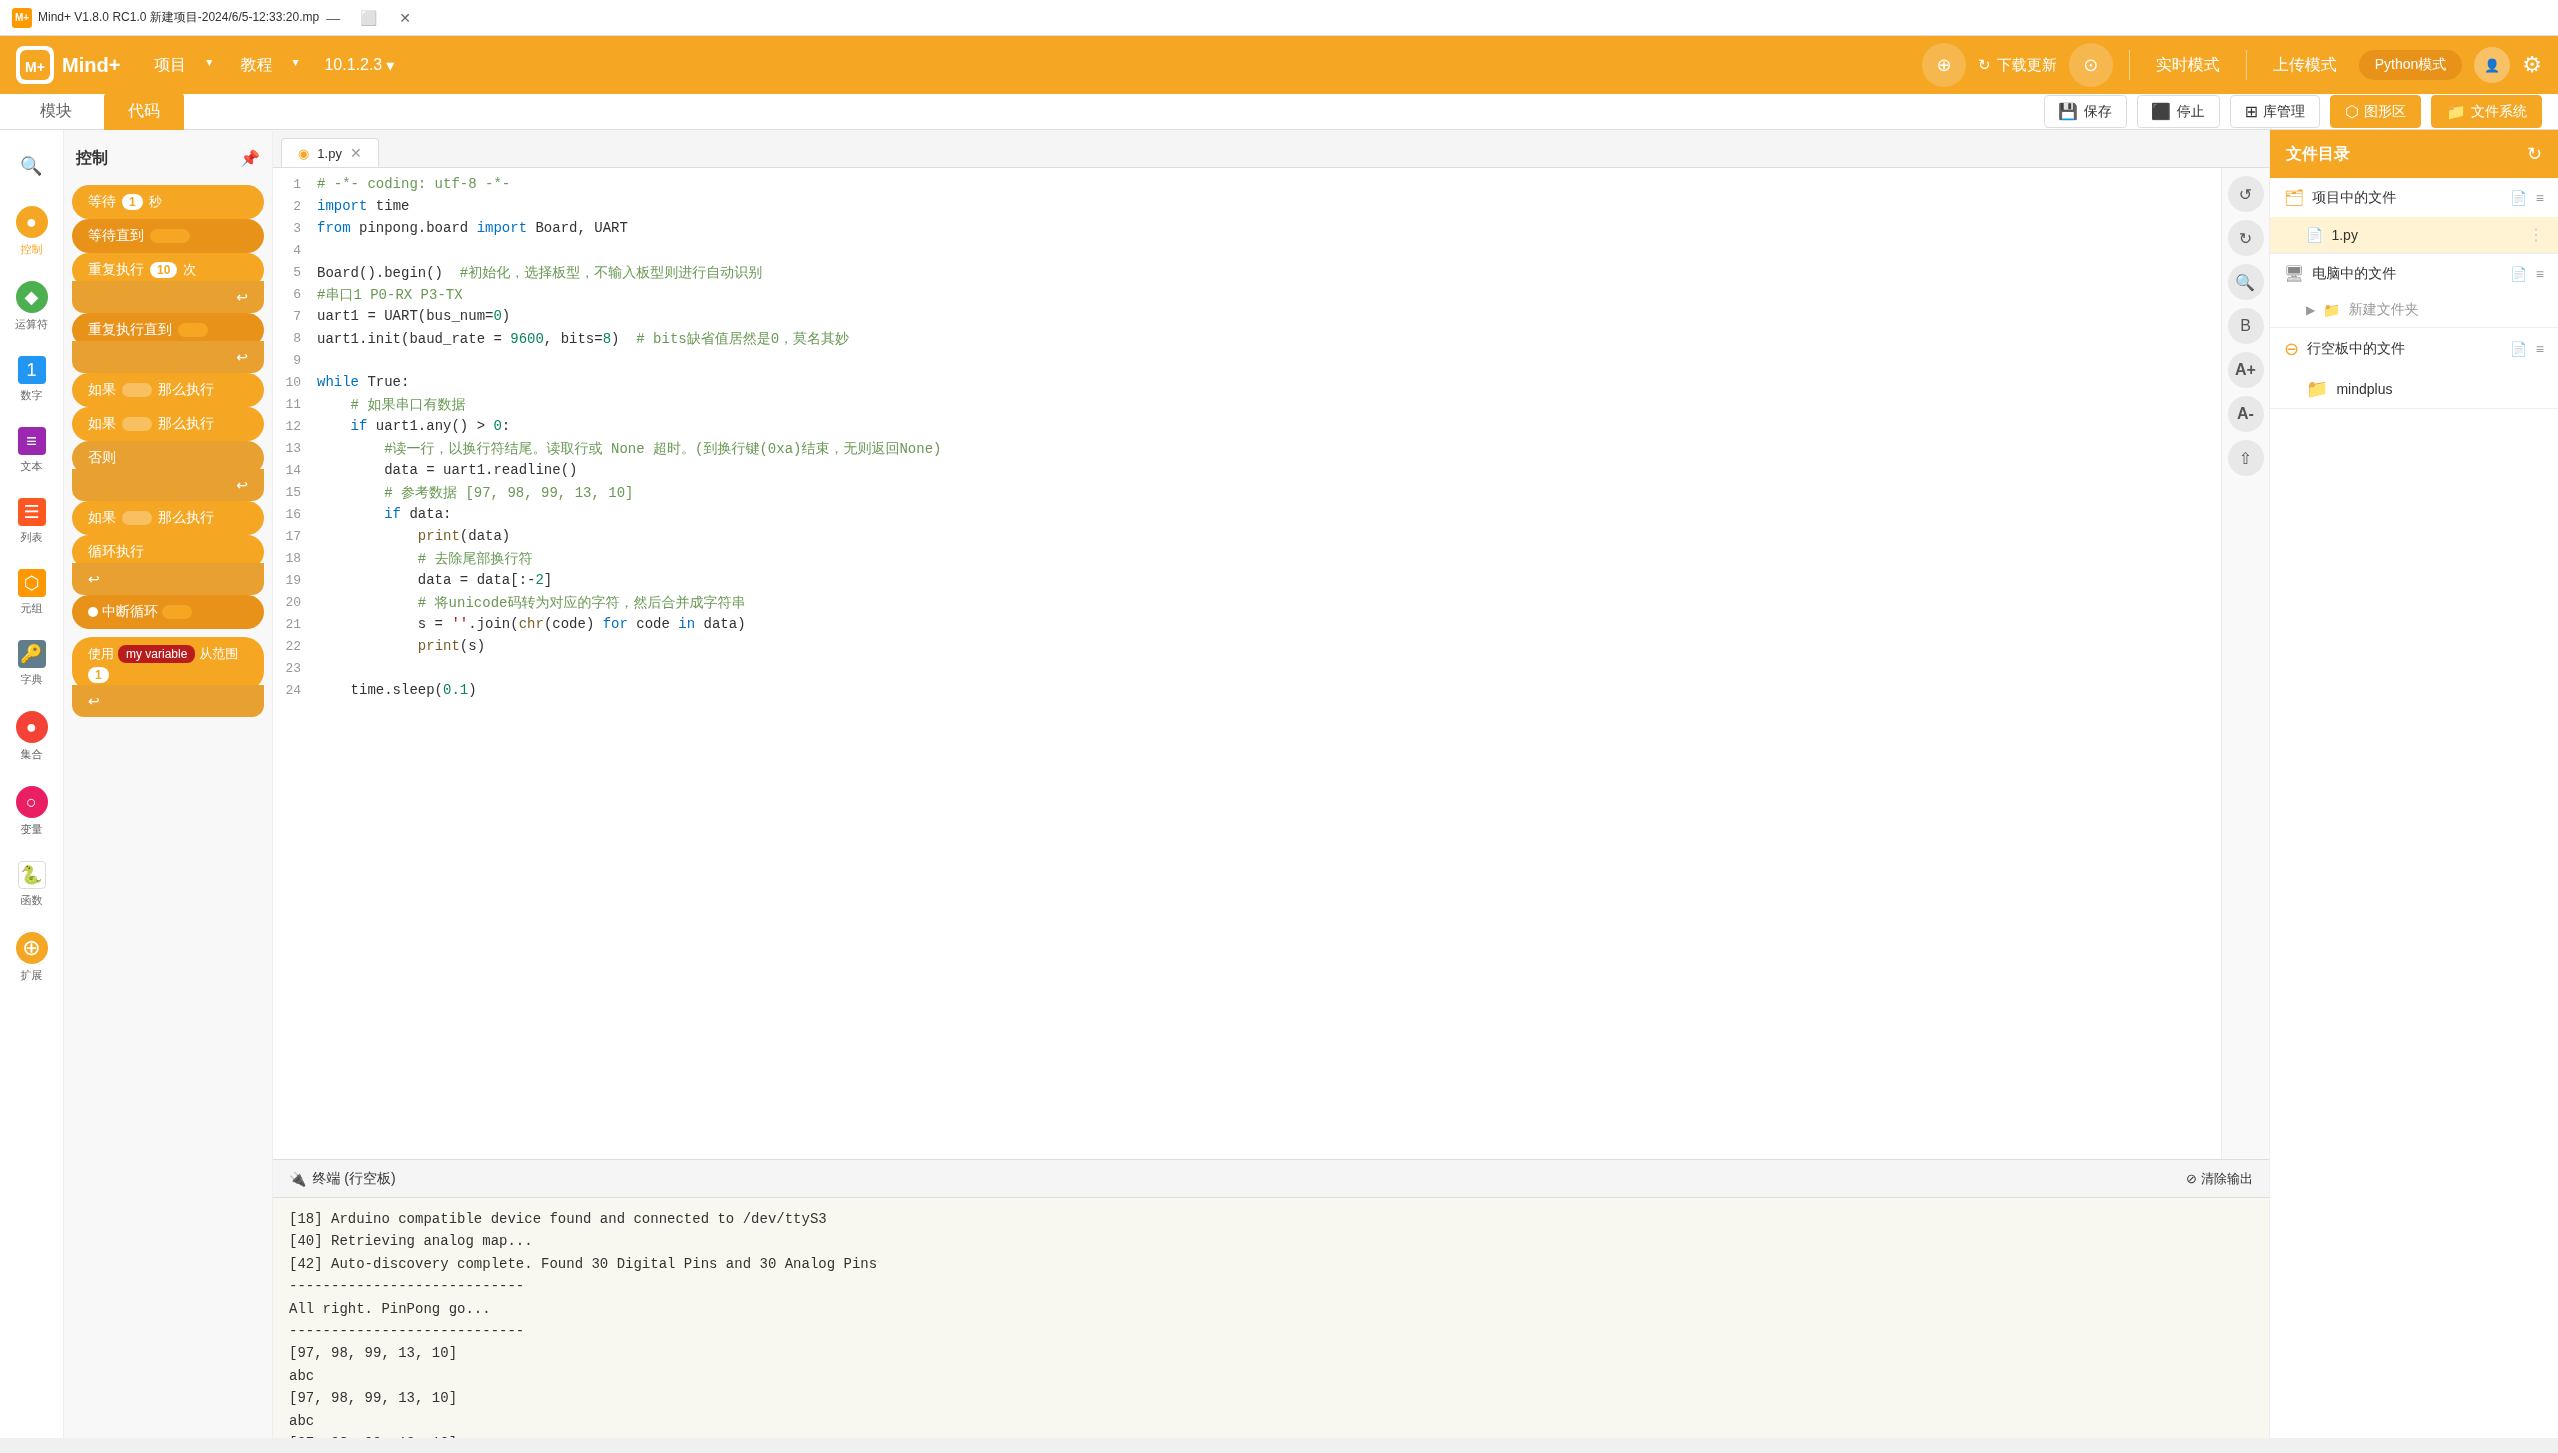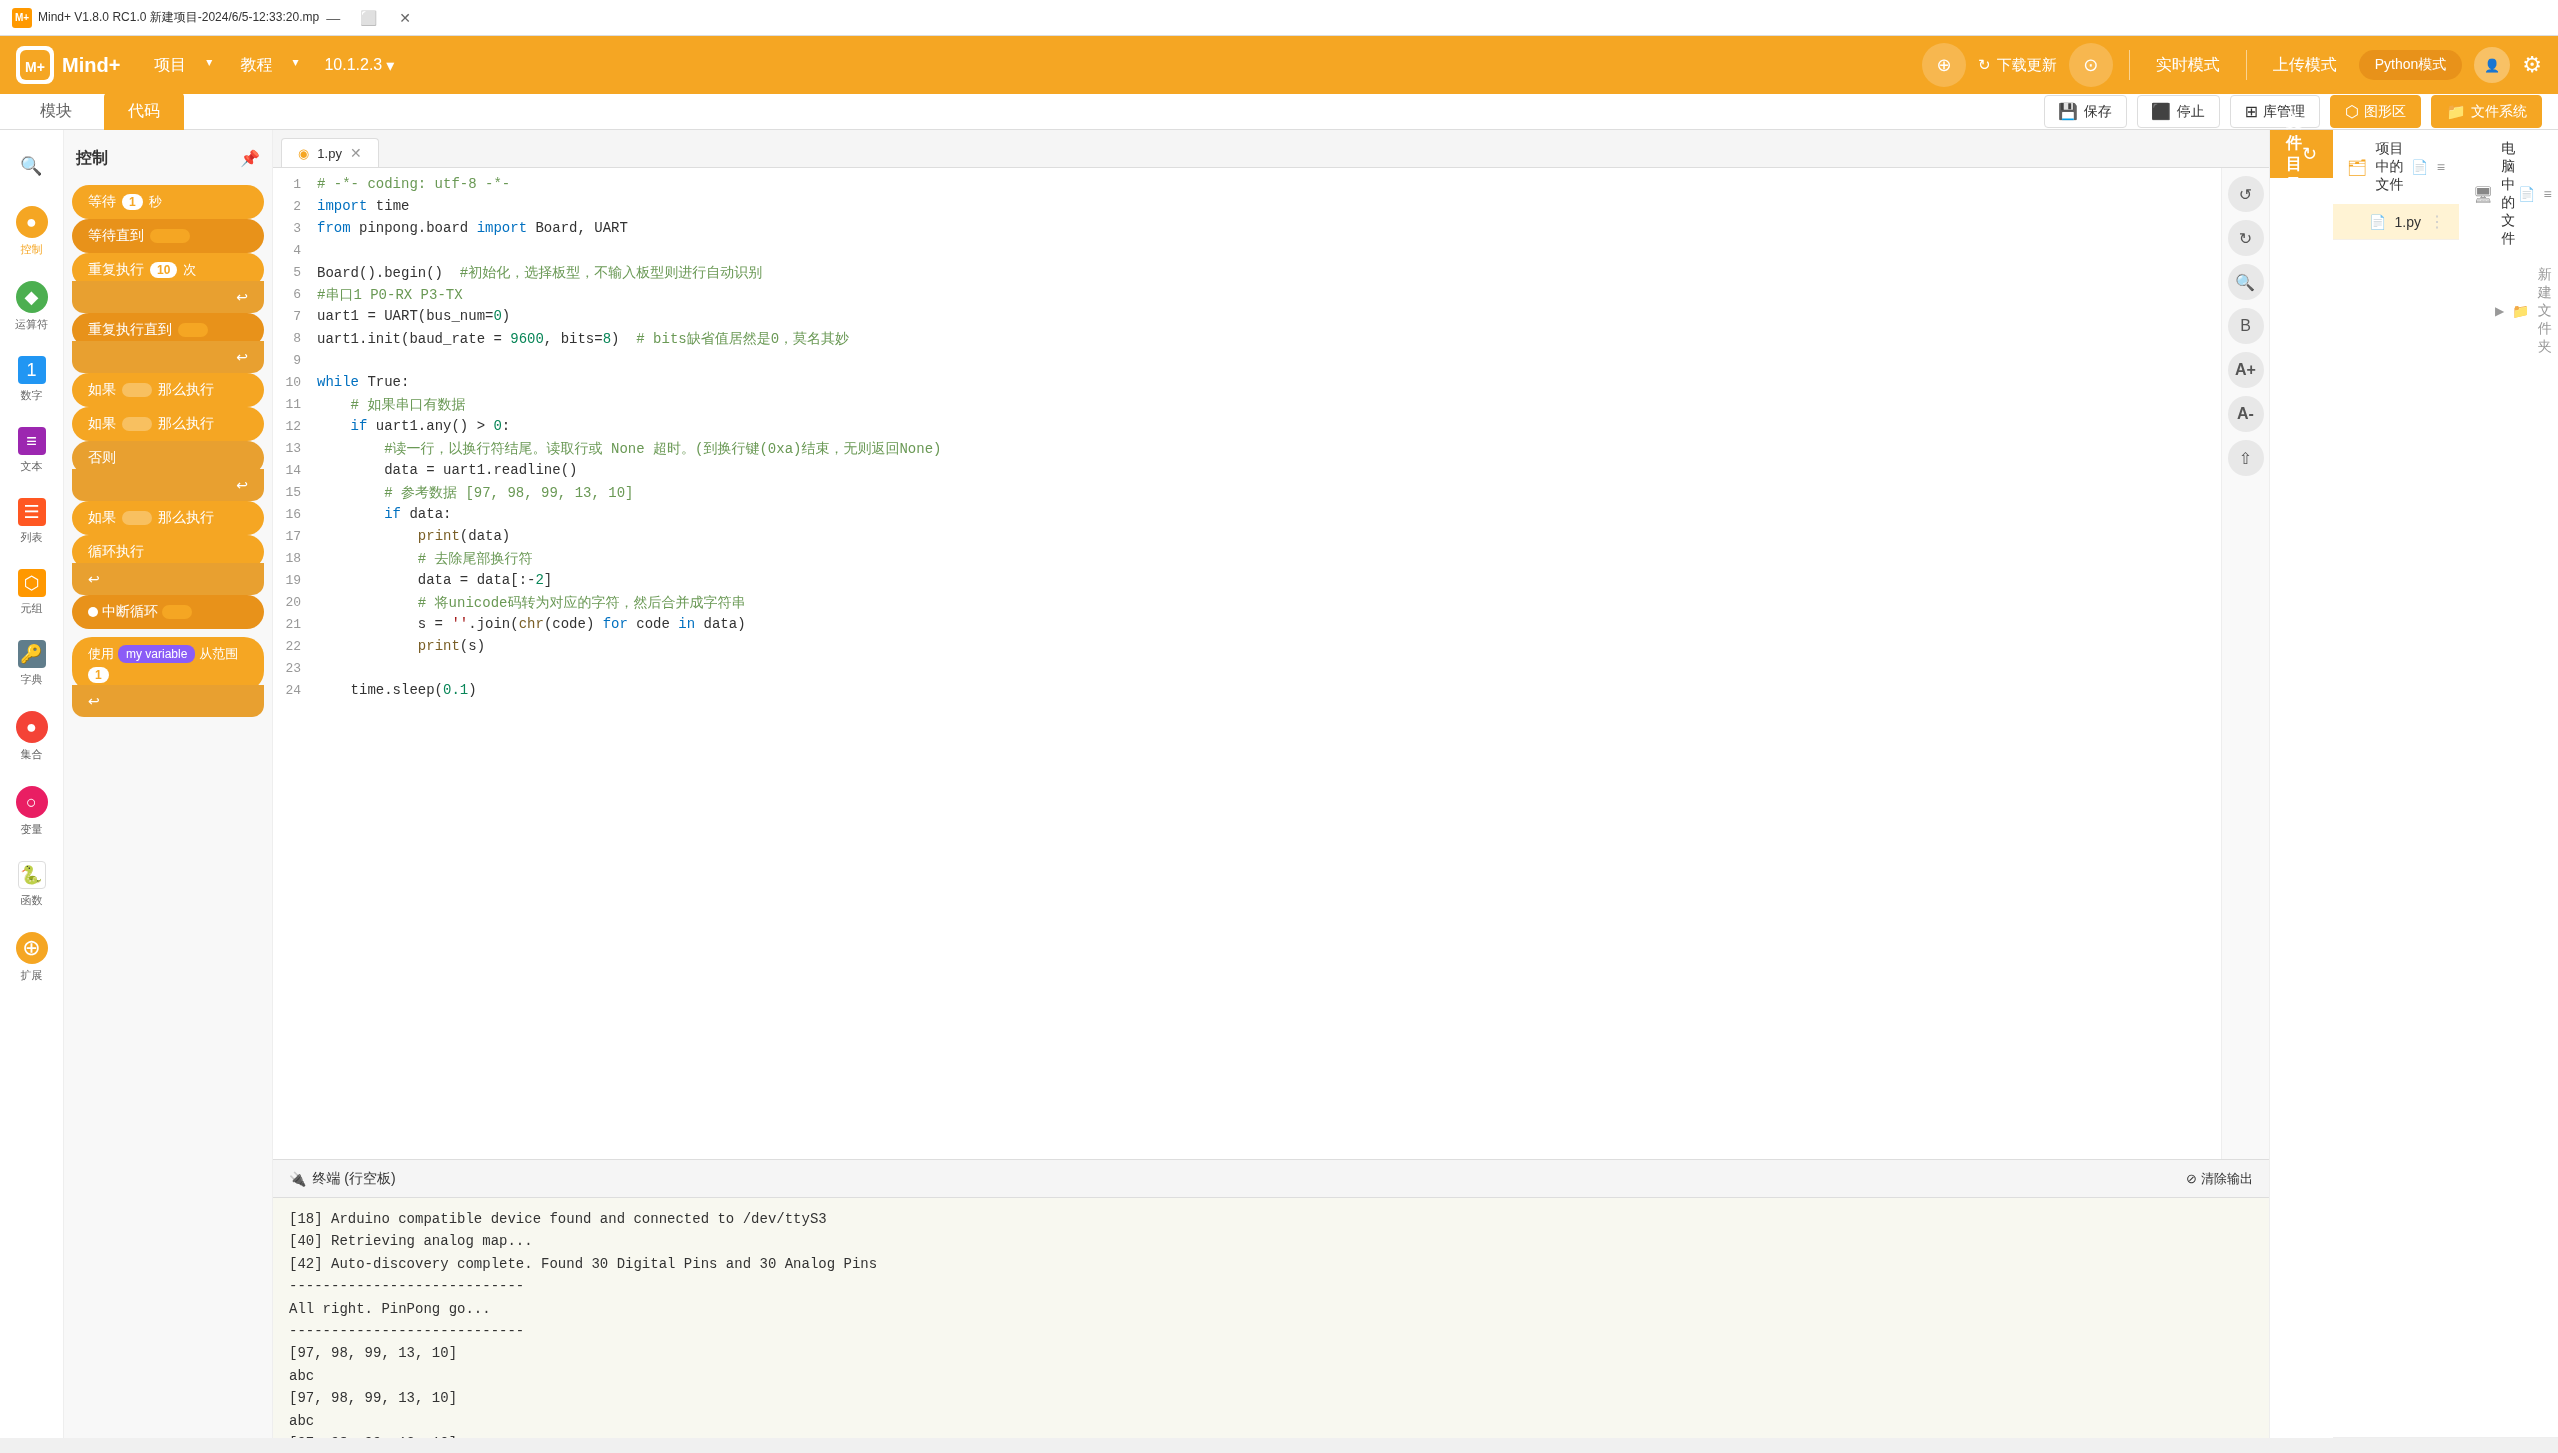--- a/index.html
+++ b/index.html
@@ -258,21 +258,21 @@
       overflow: auto;
       line-height: 1.6;
     }
 
     
     #right-panel {
       width: 289px;
       background: #fff;
       border-left: 1px solid #eee;
       display: flex;
-      flex-direction: row;
+      flex-direction: column;
     }
     #right-panel-header {
       height: 48px;
       background: #f5a623;
       display: flex;
       align-items: center;
       padding: 0 16px;
       justify-content: space-between;
     }
     .rp-title { color: #fff; font-size: 16px; font-weight: bold; }
@@ -518,21 +518,21 @@
     <div class="block-item" style="background:#e8921a;display:flex;align-items:center;gap:4px;">
       <span style="display:inline-block;width:10px;height:10px;background:#fff;border-radius:50%;vertical-align:middle;"></span>
       <span>中断循环</span>
       <span style="display:inline-block;width:30px;height:14px;background:#f5a623;border-radius:8px;vertical-align:middle;"></span>
     </div>
 
     <div class="block-spacer"></div>
 
     <div class="block-item" style="font-size:13px;flex-wrap:wrap;gap:4px;">
       <span>使用</span>
-      <span style="background:#8b5cf6;border-radius:8px;padding:2px 8px;font-size:12px;">my variable</span>
+      <span style="background:#b91c1c;border-radius:8px;padding:2px 8px;font-size:12px;">my variable</span>
       <span>从范围</span>
       <span class="block-badge">1</span>
     </div>
     <div class="block-item dark" style="background:#e8a030;border-radius:0 0 12px 12px;margin-top:-6px;">
       <span>↩</span>
     </div>
   </div>
 
   <div id="editor-area">
 

